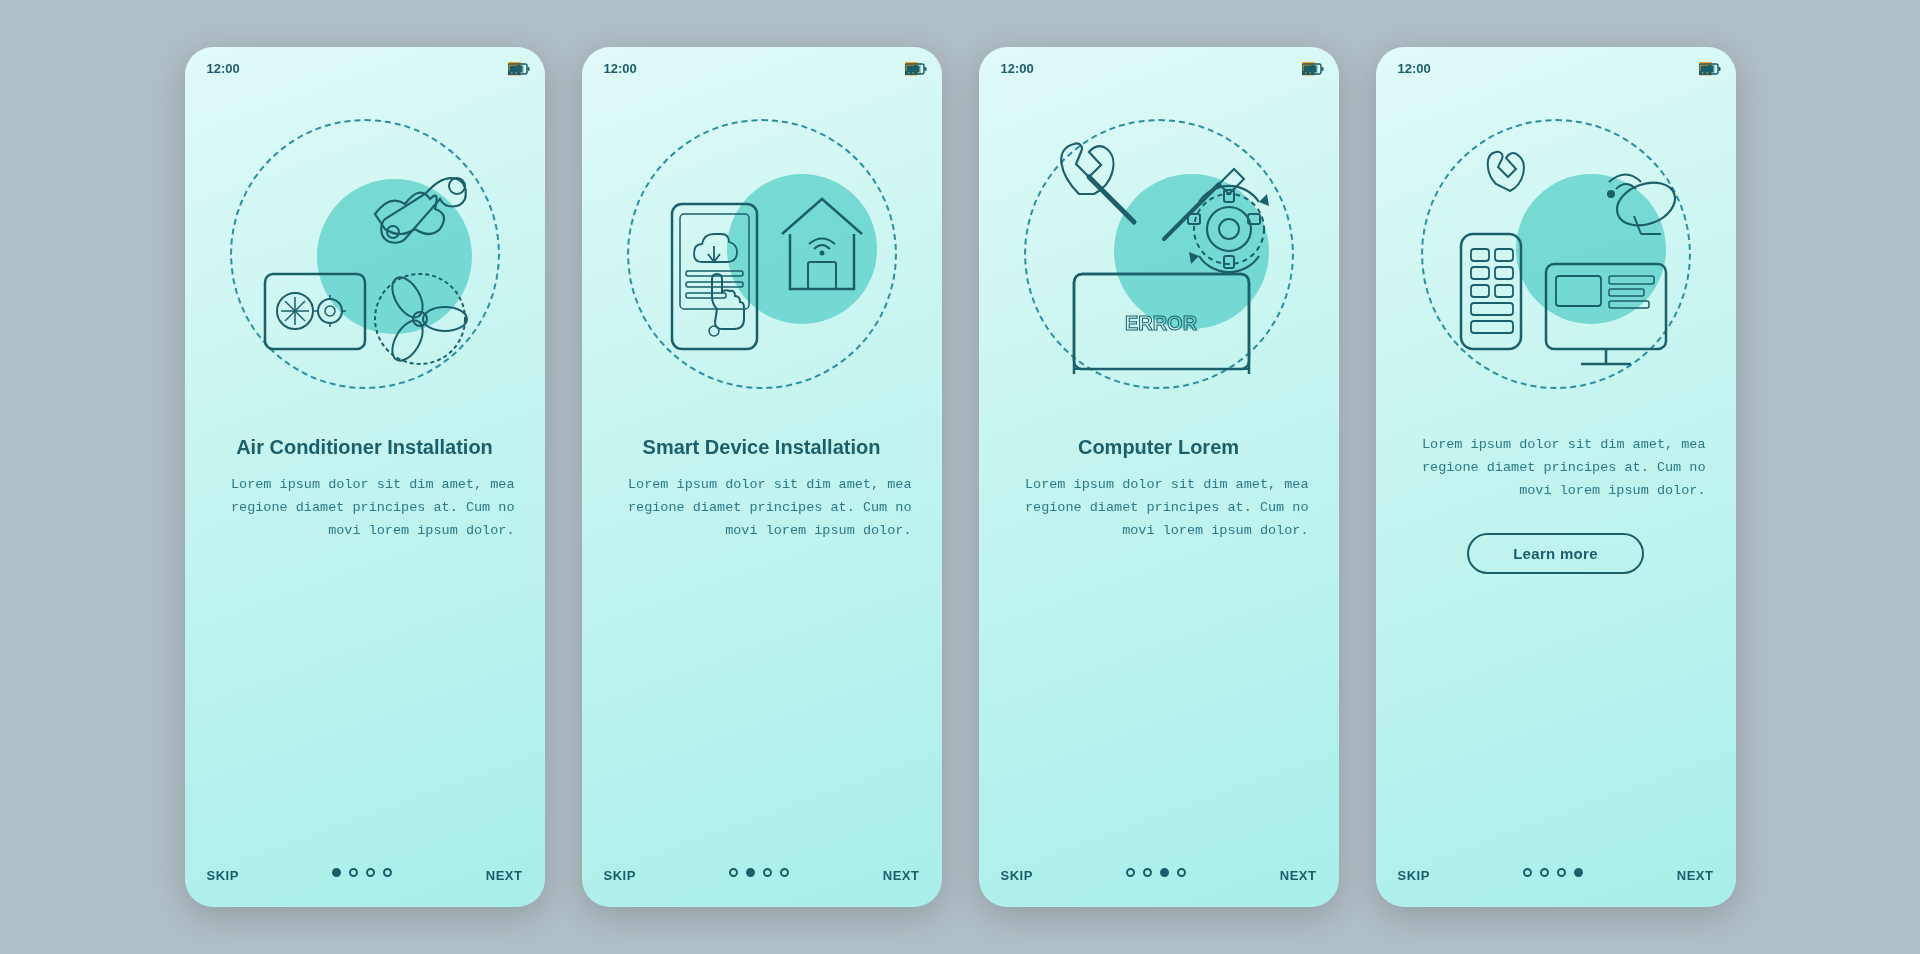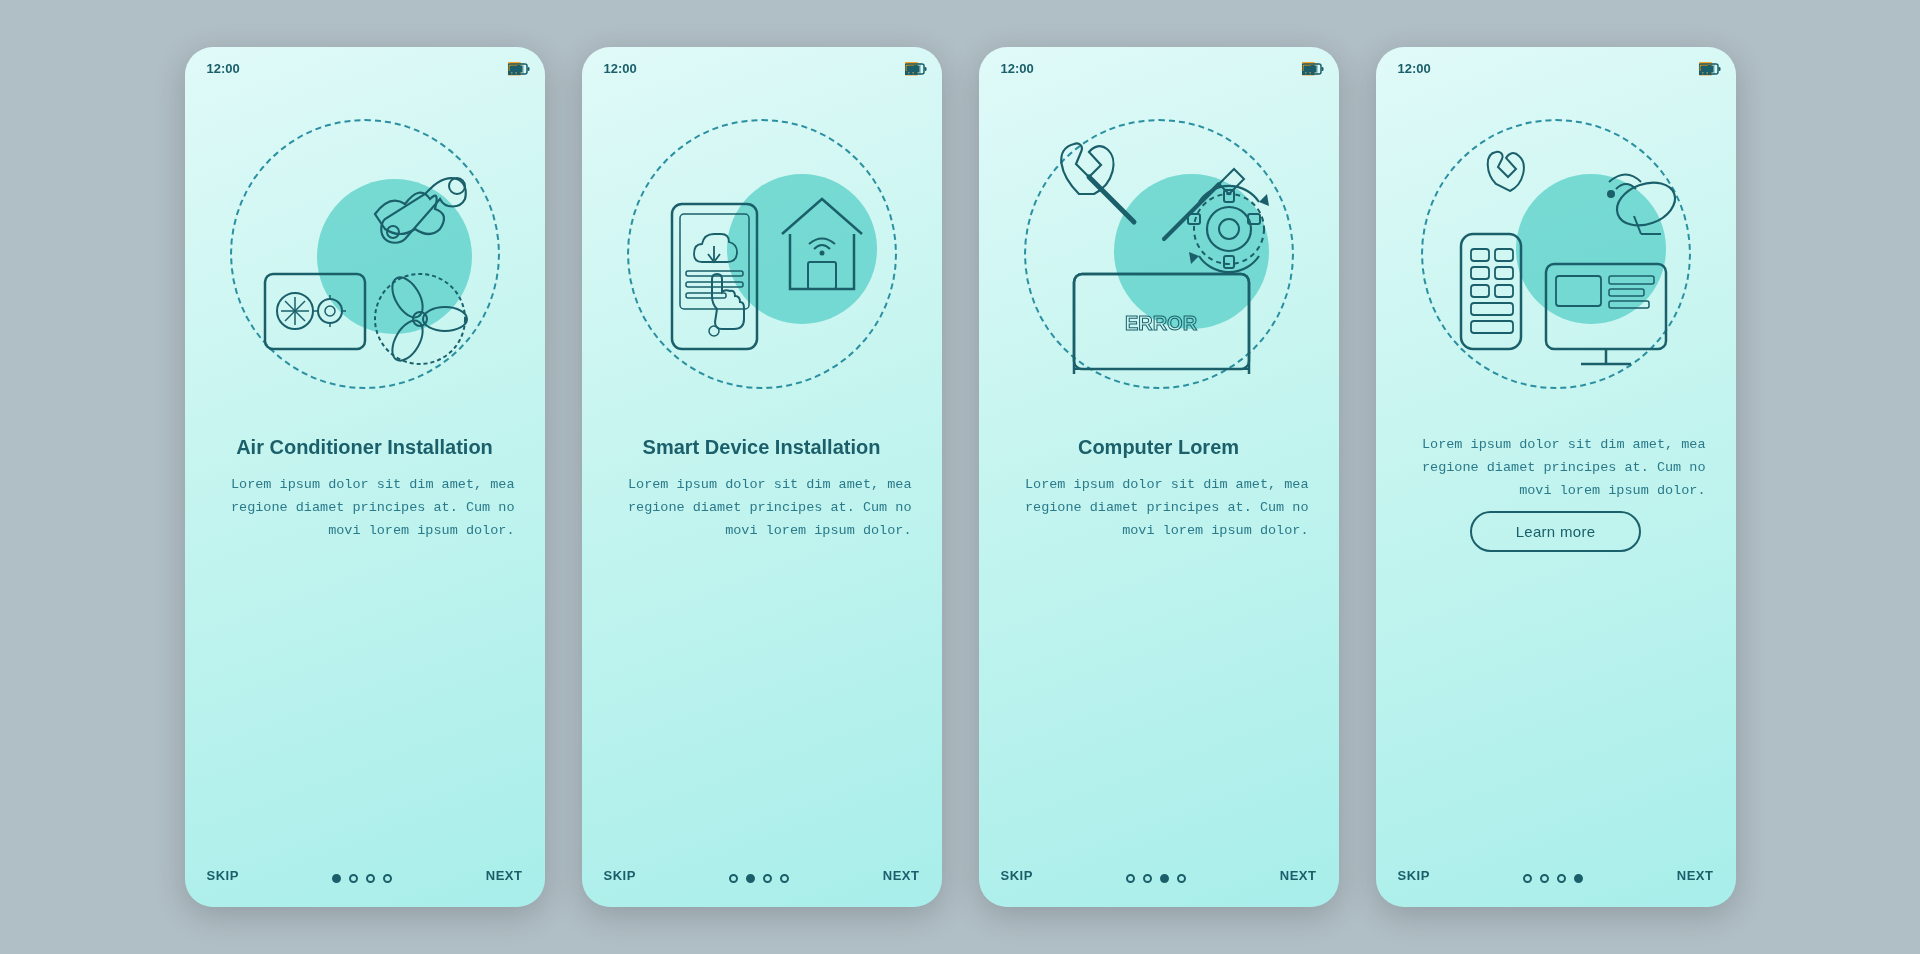--- a/index.html
+++ b/index.html
@@ -117,38 +117,38 @@
     .screen-desc {
       font-size: 13.5px;
       color: #2a7a8a;
       line-height: 1.7;
       text-align: right;
       width: 100%;
       font-family: Liberation Mono, monospace;
     }
 
     .learn-more-btn {
-      margin: 8px auto 0 auto;
+      margin: 30px auto 0 auto;
       display: block;
       border: 2px solid #1a5f6a;
       background: transparent;
       color: #1a5f6a;
       border-radius: 30px;
       padding: 10px 44px;
       font-size: 15px;
-      font-weight: 400;
+      font-weight: 700;
       cursor: pointer;
       letter-spacing: 0.3px;
     }
 
     
     .nav-row {
       width: 100%;
       display: flex;
-      align-items: flex-end;
+      align-items: flex-start;
       justify-content: space-between;
       padding: 0 22px;
       margin-top: auto;
       padding-top: 16px;
     }
 
     .nav-skip, .nav-next {
       font-size: 13px;
       font-weight: 700;
       color: #1a5f6a;

